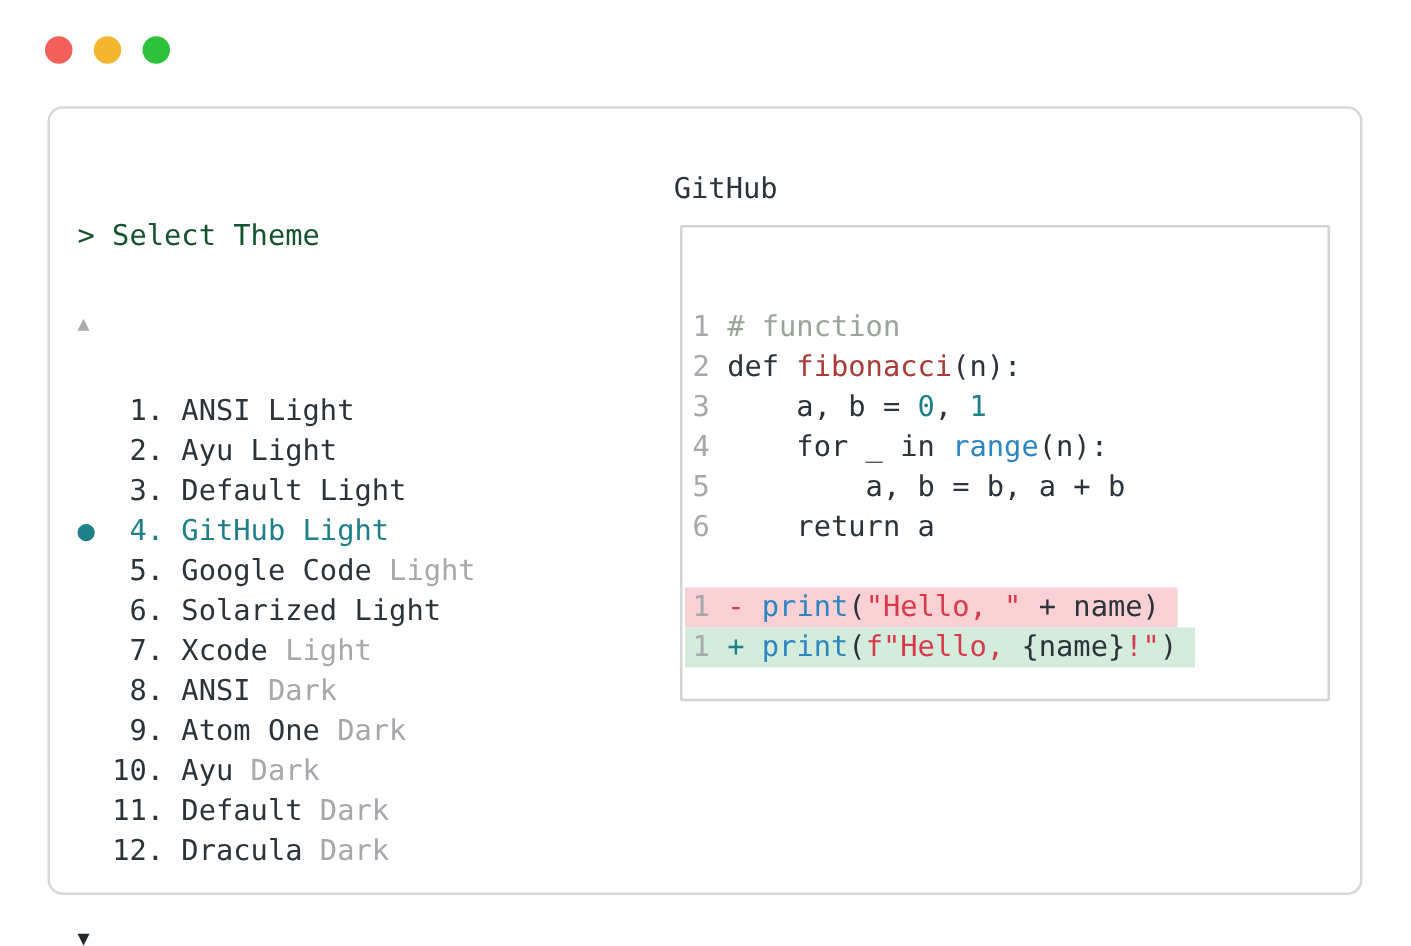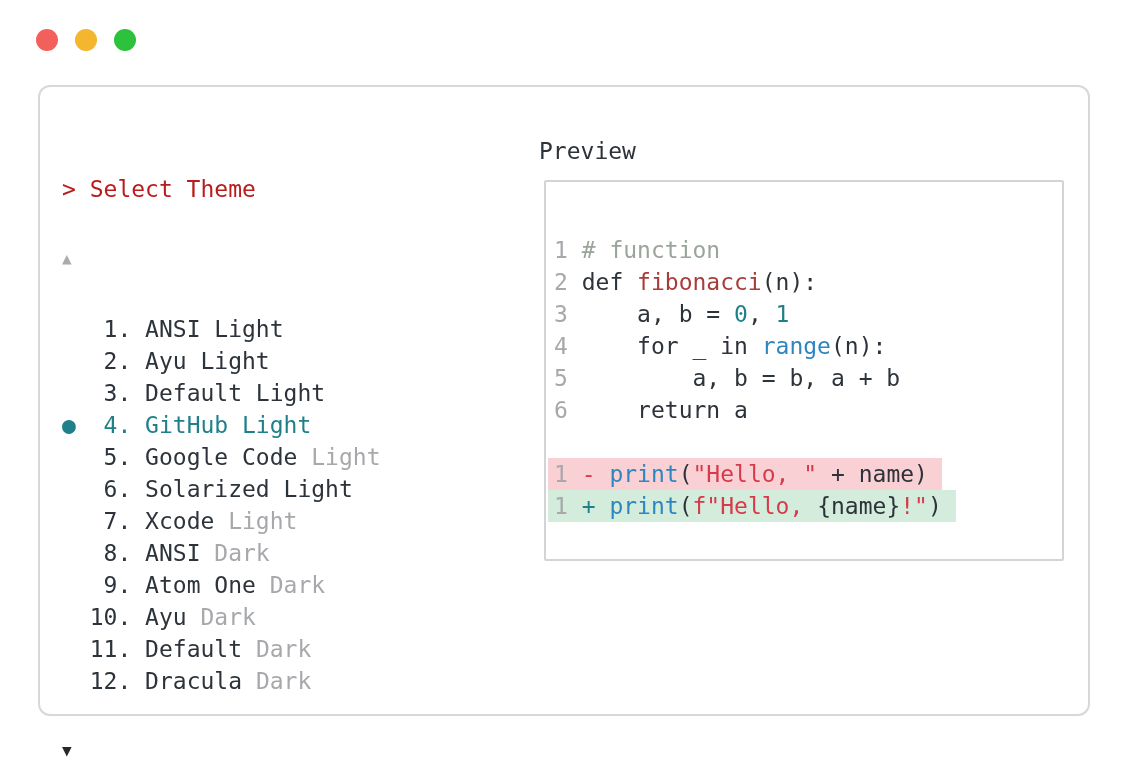--- a/index.html
+++ b/index.html
@@ -4,32 +4,32 @@
 <style>
   html,body{margin:0;padding:0;background:#ffffff;}
   .canvas{position:relative;width:1129px;height:757px;background:#ffffff;overflow:hidden;
           font-family:"DejaVu Sans Mono","Liberation Mono",monospace;color:#2d333a;}
   .traffic-lights{position:absolute;left:36px;top:29px;display:flex;gap:17px;}
   .light{width:22px;height:22px;border-radius:50%;display:inline-block;}
   .panel{position:absolute;left:38px;top:85px;width:1052px;height:631px;
          border:2px solid #d7d8da;border-radius:12px;box-sizing:border-box;background:#fff;}
   .left-pane{position:absolute;left:22px;top:48px;white-space:pre;}
   .line32{height:32px;line-height:32px;font-size:23px;white-space:pre;}
-  .prompt-line{color:#b91c1c;}
+  .prompt-line{color:#14532d;}
   .arrow{font-size:16px;}
   .arrow.up{color:#a9abae;}
   .arrow.down{color:#26292c;}
   .theme-row{cursor:pointer;}
   .hint{position:absolute;left:17px;top:557px;height:32px;line-height:32px;
         font-size:23px;color:#a3a5a8;white-space:pre;}
   .preview-label{position:absolute;left:499px;top:48px;height:32px;line-height:32px;
                  font-size:23px;color:#2d333a;}
   .preview-box{position:absolute;left:504px;top:93px;width:520px;height:381px;
                border:2px solid #d3d4d6;border-radius:2px;box-sizing:border-box;background:#fff;}
-  .code{position:absolute;left:8px;top:52px;right:0;white-space:pre;}
+  .code{position:absolute;left:8px;top:64px;right:0;white-space:pre;}
   .code .line32{font-size:23px;}
   .hl{display:inline-block;padding:0 14px 0 6px;margin-left:-6px;}
 </style>
 </head>
 <body>
 
 <div class="canvas">
 
   <div class="traffic-lights">
     <span class="light" style="background: rgb(242, 96, 92);"></span>
@@ -39,20 +39,20 @@
 
   <div class="panel">
 
     <div class="left-pane">
       <div class="line32 prompt-line">&gt; Select Theme</div>
       <div class="line32 arrow up">▲</div>
       <div id="theme-list"><div class="line32 theme-row"><span style="color: rgb(31, 128, 138);">  </span><span style="color: rgb(45, 51, 58);"> 1. ANSI Light</span></div><div class="line32 theme-row"><span style="color: rgb(31, 128, 138);">  </span><span style="color: rgb(45, 51, 58);"> 2. Ayu Light</span></div><div class="line32 theme-row"><span style="color: rgb(31, 128, 138);">  </span><span style="color: rgb(45, 51, 58);"> 3. Default Light</span></div><div class="line32 theme-row"><span style="color: rgb(31, 128, 138);">● </span><span style="color: rgb(31, 128, 138);"> 4. GitHub Light</span></div><div class="line32 theme-row"><span style="color: rgb(31, 128, 138);">  </span><span style="color: rgb(45, 51, 58);"> 5. Google Code</span><span style="color: rgb(166, 168, 171);"> Light</span></div><div class="line32 theme-row"><span style="color: rgb(31, 128, 138);">  </span><span style="color: rgb(45, 51, 58);"> 6. Solarized Light</span></div><div class="line32 theme-row"><span style="color: rgb(31, 128, 138);">  </span><span style="color: rgb(45, 51, 58);"> 7. Xcode</span><span style="color: rgb(166, 168, 171);"> Light</span></div><div class="line32 theme-row"><span style="color: rgb(31, 128, 138);">  </span><span style="color: rgb(45, 51, 58);"> 8. ANSI</span><span style="color: rgb(166, 168, 171);"> Dark</span></div><div class="line32 theme-row"><span style="color: rgb(31, 128, 138);">  </span><span style="color: rgb(45, 51, 58);"> 9. Atom One</span><span style="color: rgb(166, 168, 171);"> Dark</span></div><div class="line32 theme-row"><span style="color: rgb(31, 128, 138);">  </span><span style="color: rgb(45, 51, 58);">10. Ayu</span><span style="color: rgb(166, 168, 171);"> Dark</span></div><div class="line32 theme-row"><span style="color: rgb(31, 128, 138);">  </span><span style="color: rgb(45, 51, 58);">11. Default</span><span style="color: rgb(166, 168, 171);"> Dark</span></div><div class="line32 theme-row"><span style="color: rgb(31, 128, 138);">  </span><span style="color: rgb(45, 51, 58);">12. Dracula</span><span style="color: rgb(166, 168, 171);"> Dark</span></div></div>
       <div class="line32 arrow down">▼</div>
     </div>
 
-    <div class="preview-label">Preview</div>
+    <div class="preview-label">GitHub</div>
 
     <div class="preview-box">
       <div class="code" id="code-block"><div class="line32"><span style="color: rgb(166, 168, 171);">1 </span><span style="color: rgb(154, 164, 155);"># function</span></div><div class="line32"><span style="color: rgb(166, 168, 171);">2 </span><span style="color: rgb(45, 51, 58);">def </span><span style="color: rgb(169, 59, 56);">fibonacci</span><span style="color: rgb(45, 51, 58);">(n):</span></div><div class="line32"><span style="color: rgb(166, 168, 171);">3 </span><span style="color: rgb(45, 51, 58);">    a, b = </span><span style="color: rgb(31, 128, 138);">0</span><span style="color: rgb(45, 51, 58);">, </span><span style="color: rgb(31, 128, 138);">1</span></div><div class="line32"><span style="color: rgb(166, 168, 171);">4 </span><span style="color: rgb(45, 51, 58);">    for _ in </span><span style="color: rgb(46, 134, 193);">range</span><span style="color: rgb(45, 51, 58);">(n):</span></div><div class="line32"><span style="color: rgb(166, 168, 171);">5 </span><span style="color: rgb(45, 51, 58);">        a, b = b, a + b</span></div><div class="line32"><span style="color: rgb(166, 168, 171);">6 </span><span style="color: rgb(45, 51, 58);">    return a</span></div><div class="line32"></div><div class="line32"><span class="hl" style="background: rgb(249, 208, 212);"><span style="color: rgb(166, 168, 171);">1 </span><span style="color: rgb(215, 58, 74);">- </span><span style="color: rgb(46, 134, 193);">print</span><span style="color: rgb(45, 51, 58);">(</span><span style="color: rgb(215, 58, 74);">"Hello, "</span><span style="color: rgb(45, 51, 58);"> + name)</span></span></div><div class="line32"><span class="hl" style="background: rgb(212, 236, 220);"><span style="color: rgb(166, 168, 171);">1 </span><span style="color: rgb(31, 128, 138);">+ </span><span style="color: rgb(46, 134, 193);">print</span><span style="color: rgb(45, 51, 58);">(</span><span style="color: rgb(215, 58, 74);">f"Hello, </span><span style="color: rgb(45, 51, 58);">{name}</span><span style="color: rgb(215, 58, 74);">!"</span><span style="color: rgb(45, 51, 58);">)</span></span></div></div>
     </div>
 
   </div>
 </div>
 
 </body></html>

